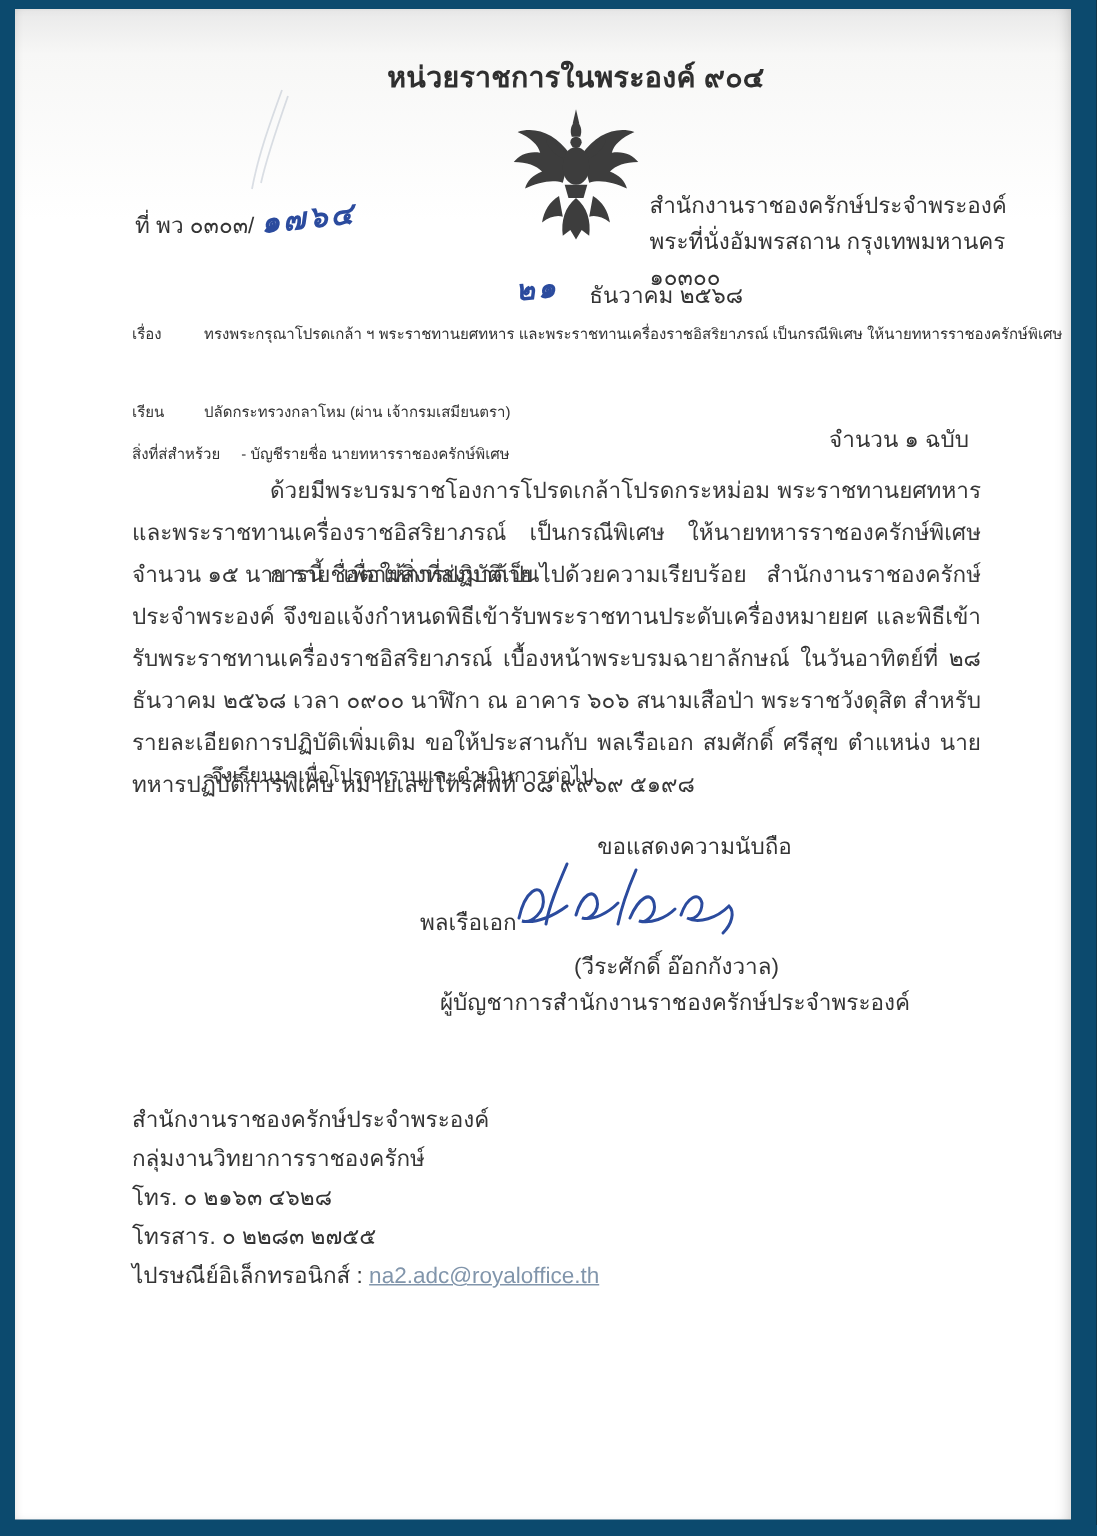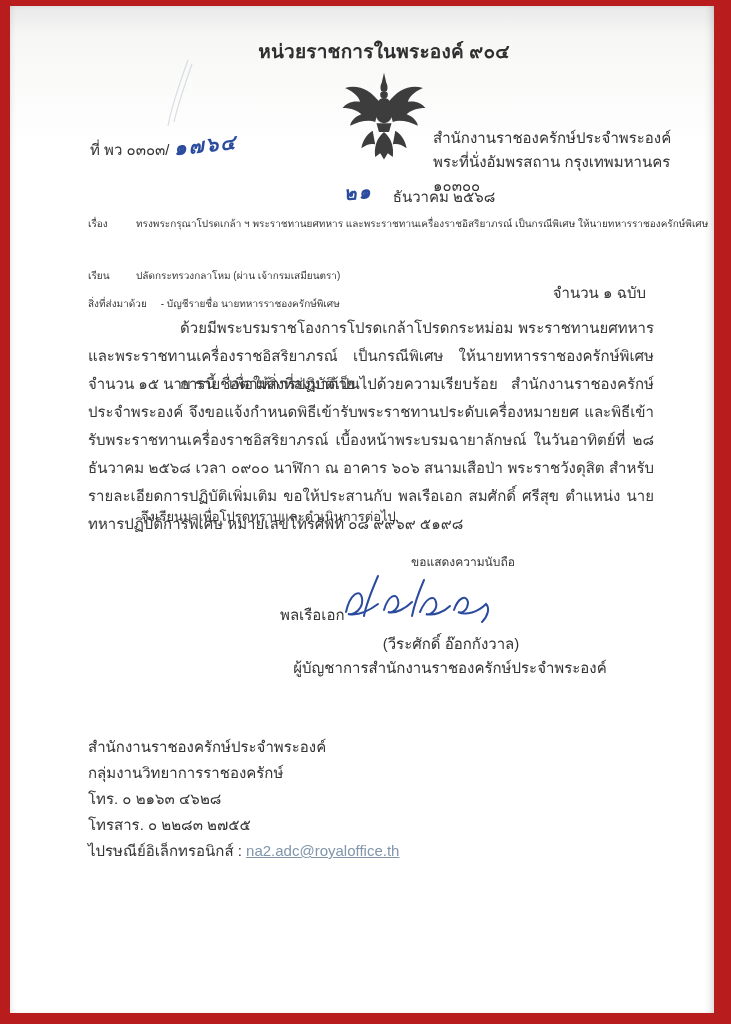--- a/index.html
+++ b/index.html
@@ -2,21 +2,21 @@
 <html><head>
 <meta charset="utf-8">
 <style>
   html,body{margin:0;padding:0;}
   body{
     width:731px;height:1024px;overflow:hidden;
     background:#161614;
     font-family:"Liberation Sans","DejaVu Sans",sans-serif;
     -webkit-font-smoothing:antialiased;
   }
-  .stage{position:relative;width:731px;height:1024px;background:#b91c1c;}
+  .stage{position:relative;width:731px;height:1024px;background:#0c4a6e;}
   .paper{
     position:absolute;left:10px;top:6px;right:17px;bottom:11px;
     background:linear-gradient(180deg,#e9e9e9 0%,#f7f7f6 3%,#ffffff 14%,#ffffff 100%);
     box-shadow:inset -6px 0 10px -6px rgba(0,0,0,.25), inset 4px 0 8px -6px rgba(0,0,0,.2);
     color:#343434;
   }
   .abs{position:absolute;}
   .doc-title{
     left:0;top:30px;width:704px;text-align:center;
     font-size:19px;font-weight:bold;letter-spacing:.2px;color:#2f2f2f;
@@ -41,21 +41,21 @@
   .attach-row{left:78px;top:286px;width:622px;}
   .attach-row .lbl{flex:none;margin-right:14px;}
   .attach-count{position:absolute;right:68px;top:275px;font-size:15px;}
   .para{
     left:78px;width:566px;font-size:15px;line-height:28px;
     text-align:justify;text-indent:92px;color:#383838;
   }
   .p1{top:308px;}
   .p2{top:364px;}
   .closing{left:131px;top:500px;font-size:13px;}
-  .salutation{left:348px;top:546px;width:210px;text-align:center;font-size:12px;}
+  .salutation{left:348px;top:546px;width:210px;text-align:center;font-size:15px;}
   .rank{left:270px;top:597px;font-size:15px;}
   .sig-ink{left:328px;top:566px;width:165px;height:62px;}
   .signer-name{left:331px;top:626px;width:220px;text-align:center;font-size:15px;}
   .signer-pos{left:240px;top:650px;width:400px;text-align:center;font-size:15px;}
   .footer{left:78px;top:728px;font-size:15px;line-height:26px;}
   .email-link{color:#8195ab;text-decoration:underline;}
 </style>
 </head>
 <body>
 
@@ -104,21 +104,21 @@
       <span class="lbl">เรื่อง</span>
       <span>ทรงพระกรุณาโปรดเกล้า ฯ พระราชทานยศทหาร และพระราชทานเครื่องราชอิสริยาภรณ์ เป็นกรณีพิเศษ ให้นายทหารราชองครักษ์พิเศษ</span>
     </div>
 
     <div class="abs row to-row">
       <span class="lbl">เรียน</span>
       <span>ปลัดกระทรวงกลาโหม (ผ่าน เจ้ากรมเสมียนตรา)</span>
     </div>
 
     <div class="abs row attach-row">
-      <span class="lbl">สิ่งที่ส่งมาด้วย</span>
+      <span class="lbl">สิ่งที่ส่สำหร้วย</span>
       <span>- บัญชีรายชื่อ นายทหารราชองครักษ์พิเศษ</span>
     </div>
     <div class="abs attach-count">จำนวน ๑ ฉบับ</div>
 
     <div class="abs para p1">ด้วยมีพระบรมราชโองการโปรดเกล้าโปรดกระหม่อม พระราชทานยศทหาร และพระราชทานเครื่องราชอิสริยาภรณ์ เป็นกรณีพิเศษ ให้นายทหารราชองครักษ์พิเศษ จำนวน ๑๕ นาย รายชื่อตามสิ่งที่ส่งมาด้วย</div>
     <div class="abs para p2">การนี้ เพื่อให้การปฏิบัติเป็นไปด้วยความเรียบร้อย สำนักงานราชองครักษ์ประจำพระองค์ จึงขอแจ้งกำหนดพิธีเข้ารับพระราชทานประดับเครื่องหมายยศ และพิธีเข้ารับพระราชทานเครื่องราชอิสริยาภรณ์ เบื้องหน้าพระบรมฉายาลักษณ์ ในวันอาทิตย์ที่ ๒๘ ธันวาคม ๒๕๖๘ เวลา ๐๙๐๐ นาฬิกา ณ อาคาร ๖๐๖ สนามเสือป่า พระราชวังดุสิต สำหรับรายละเอียดการปฏิบัติเพิ่มเติม ขอให้ประสานกับ พลเรือเอก สมศักดิ์  ศรีสุข ตำแหน่ง นายทหารปฏิบัติการพิเศษ หมายเลขโทรศัพท์ ๐๘ ๙๙๖๙ ๕๑๙๘</div>
     <div class="abs closing">จึงเรียนมาเพื่อโปรดทราบและดำเนินการต่อไป</div>
 
     <div class="abs salutation">ขอแสดงความนับถือ</div>
     <div class="abs rank">พลเรือเอก</div>

